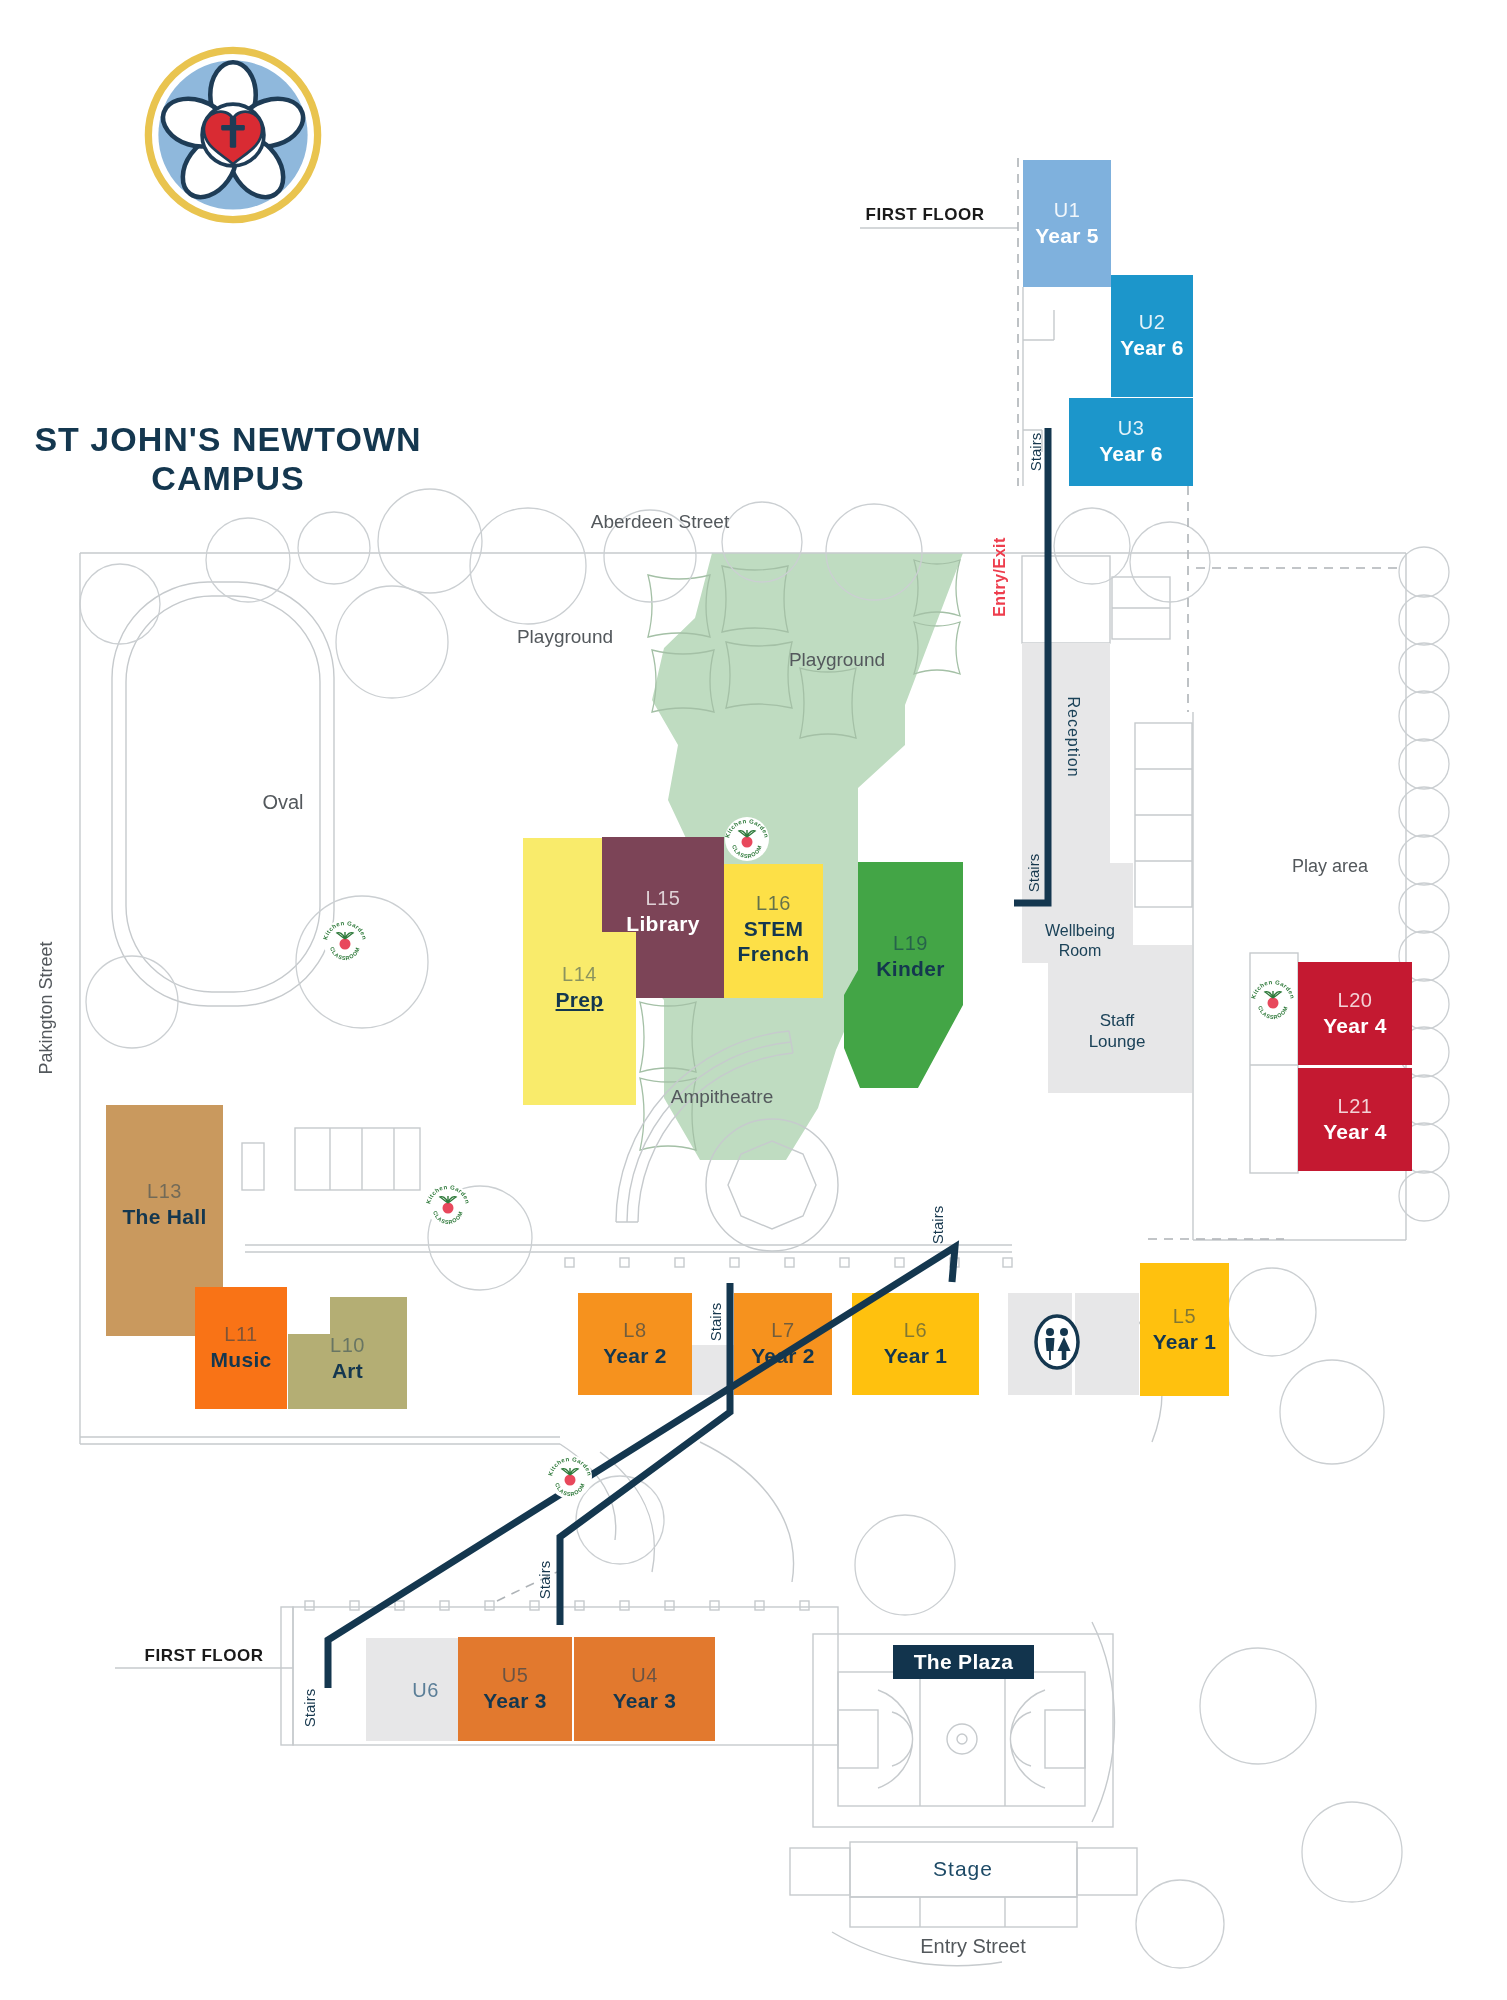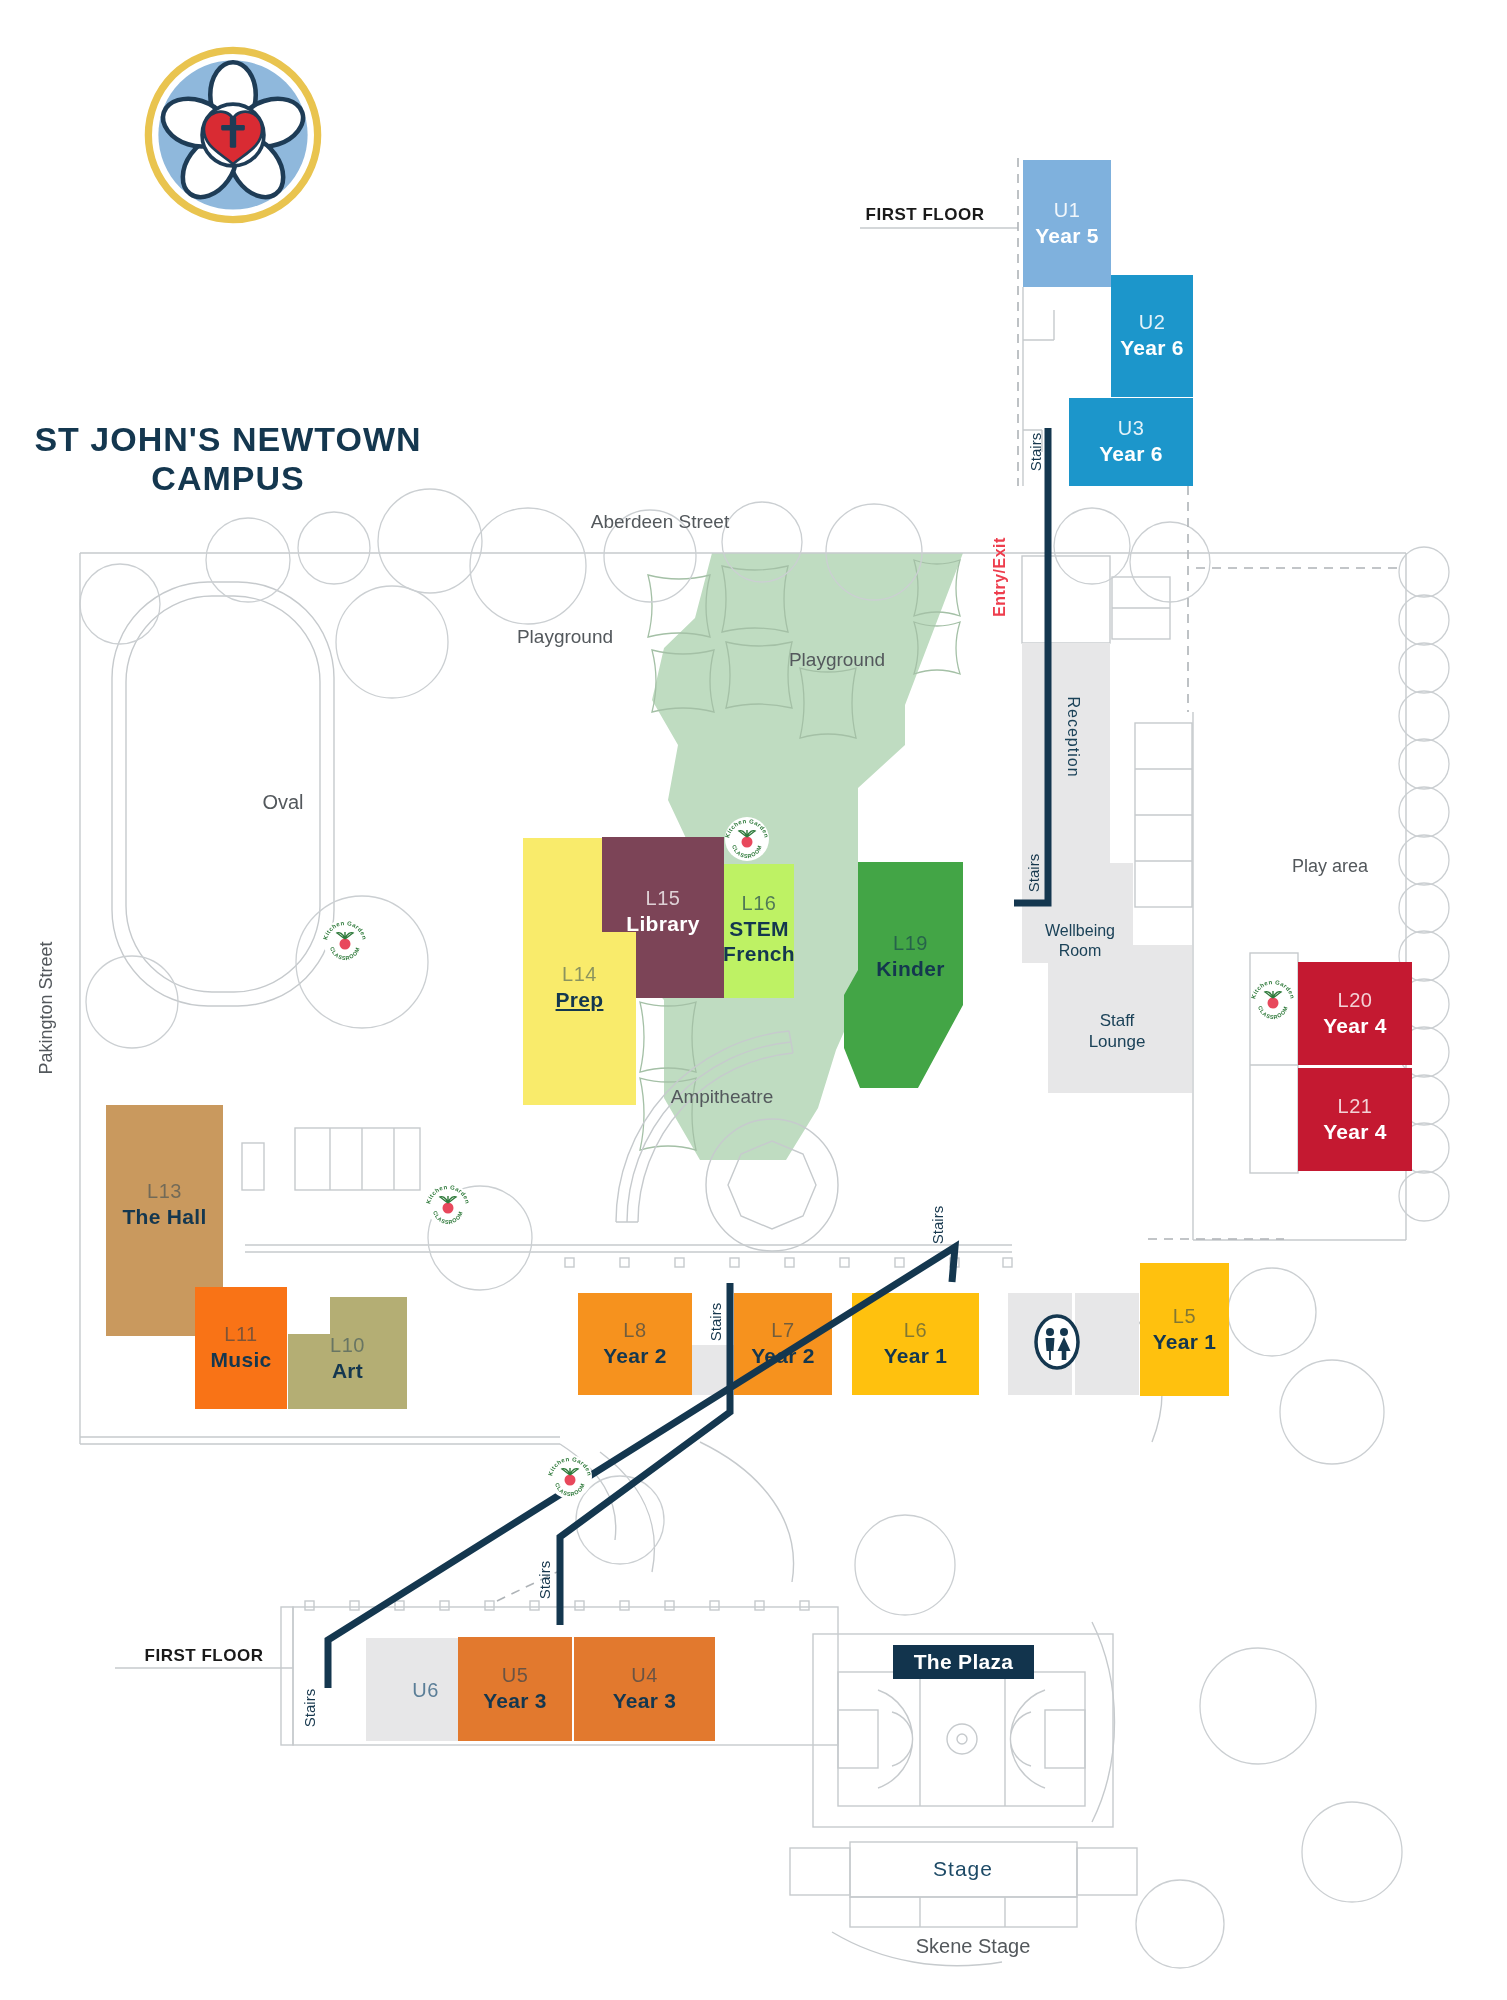--- a/index.html
+++ b/index.html
@@ -181,21 +181,21 @@
           <span class="code" style="color: rgba(255, 255, 255, 0.88);">U3</span>
           <span class="rlabel" style="color: rgb(255, 255, 255);">Year 6</span>
         </div>
       </div>
       <div class="room" style="left: 602px; top: 837px; width: 122px; height: 161px; background: rgb(124, 68, 87);">
         <div class="rinner" style="transform: translate(0px, -6px);">
           <span class="code" style="color: rgba(255, 255, 255, 0.75); text-align: right;">L15</span>
           <span class="rlabel" style="color: rgb(255, 255, 255);">Library</span>
         </div>
       </div>
-      <div class="room" style="left: 724px; top: 864px; width: 70px; height: 134px; background: #bef264;">
+      <div class="room" style="left: 724px; top: 864px; width: 99px; height: 134px; background: #fde047;">
         <div class="rinner" style="transform: translate(0px, -2px);">
           <span class="code" style="color: rgba(20, 55, 79, 0.65);">L16</span>
           <span class="rlabel" style="color: rgb(20, 55, 79);">STEM
 French</span>
         </div>
       </div>
       <div class="room" style="left: 838px; top: 862px; width: 125px; height: 226px; background: rgb(67, 165, 70); clip-path: polygon(20px 0px, 125px 0px, 125px 143px, 80px 226px, 22px 226px, 6px 186px, 6px 133px, 20px 108px);">
         <div class="rinner" style="transform: translate(10px, -18px);">
           <span class="code" style="color: rgba(20, 55, 79, 0.6);">L19</span>
           <span class="rlabel" style="color: rgb(20, 55, 79);">Kinder</span>
@@ -299,21 +299,21 @@
     </div>
 
   <svg id="routes-layer" width="1507" height="2000" viewBox="0 0 1507 2000">
       <polyline points="1048,428 1048,903 1014,903" fill="none" stroke="#14374F" stroke-width="7" stroke-linecap="butt"></polyline>
       <polyline points="952,1282 955,1247 328,1640 328,1688" fill="none" stroke="#14374F" stroke-width="7" stroke-linecap="butt"></polyline>
       <polyline points="730,1283 730,1412 560,1537 560,1625" fill="none" stroke="#14374F" stroke-width="7" stroke-linecap="butt"></polyline>
     </svg>
 
   <div id="labels-layer">
       <div class="mlabel" style="left: 660px; top: 522px; font-size: 19px; color: rgb(83, 88, 92); font-weight: 400; transform: translate(-50%, -50%);">Aberdeen Street</div>
-      <div class="mlabel" style="left: 973px; top: 1946px; font-size: 20px; color: rgb(83, 88, 92); font-weight: 400; transform: translate(-50%, -50%);">Skene Stage</div>
+      <div class="mlabel" style="left: 973px; top: 1946px; font-size: 20px; color: rgb(83, 88, 92); font-weight: 400; transform: translate(-50%, -50%);">Entry Street</div>
       <div class="mlabel" style="left: 46px; top: 1008px; font-size: 18px; color: rgb(83, 88, 92); font-weight: 400; transform: translate(-50%, -50%) rotate(-90deg);">Pakington Street</div>
       <div class="mlabel" style="left: 283px; top: 802px; font-size: 20px; color: rgb(83, 88, 92); font-weight: 400; transform: translate(-50%, -50%);">Oval</div>
       <div class="mlabel" style="left: 565px; top: 637px; font-size: 19px; color: rgb(83, 88, 92); font-weight: 400; transform: translate(-50%, -50%);">Playground</div>
       <div class="mlabel" style="left: 837px; top: 660px; font-size: 19px; color: rgb(83, 88, 92); font-weight: 400; transform: translate(-50%, -50%);">Playground</div>
       <div class="mlabel" style="left: 1330px; top: 866px; font-size: 18px; color: rgb(83, 88, 92); font-weight: 400; transform: translate(-50%, -50%);">Play area</div>
       <div class="mlabel" style="left: 722px; top: 1097px; font-size: 19px; color: rgb(83, 88, 92); font-weight: 400; transform: translate(-50%, -50%);">Ampitheatre</div>
       <div class="mlabel" style="left: 1073px; top: 737px; font-size: 16px; color: rgb(27, 66, 88); font-weight: 500; letter-spacing: 1px; transform: translate(-50%, -50%) rotate(90deg);">Reception</div>
       <div class="mlabel" style="left: 1000px; top: 577px; font-size: 16px; color: rgb(238, 61, 77); font-weight: 700; letter-spacing: 0.5px; transform: translate(-50%, -50%) rotate(-90deg);">Entry/Exit</div>
       <div class="mlabel" style="left: 1080px; top: 941px; font-size: 16px; color: rgb(27, 66, 88); font-weight: 500; transform: translate(-50%, -50%);">Wellbeing
 Room</div>

